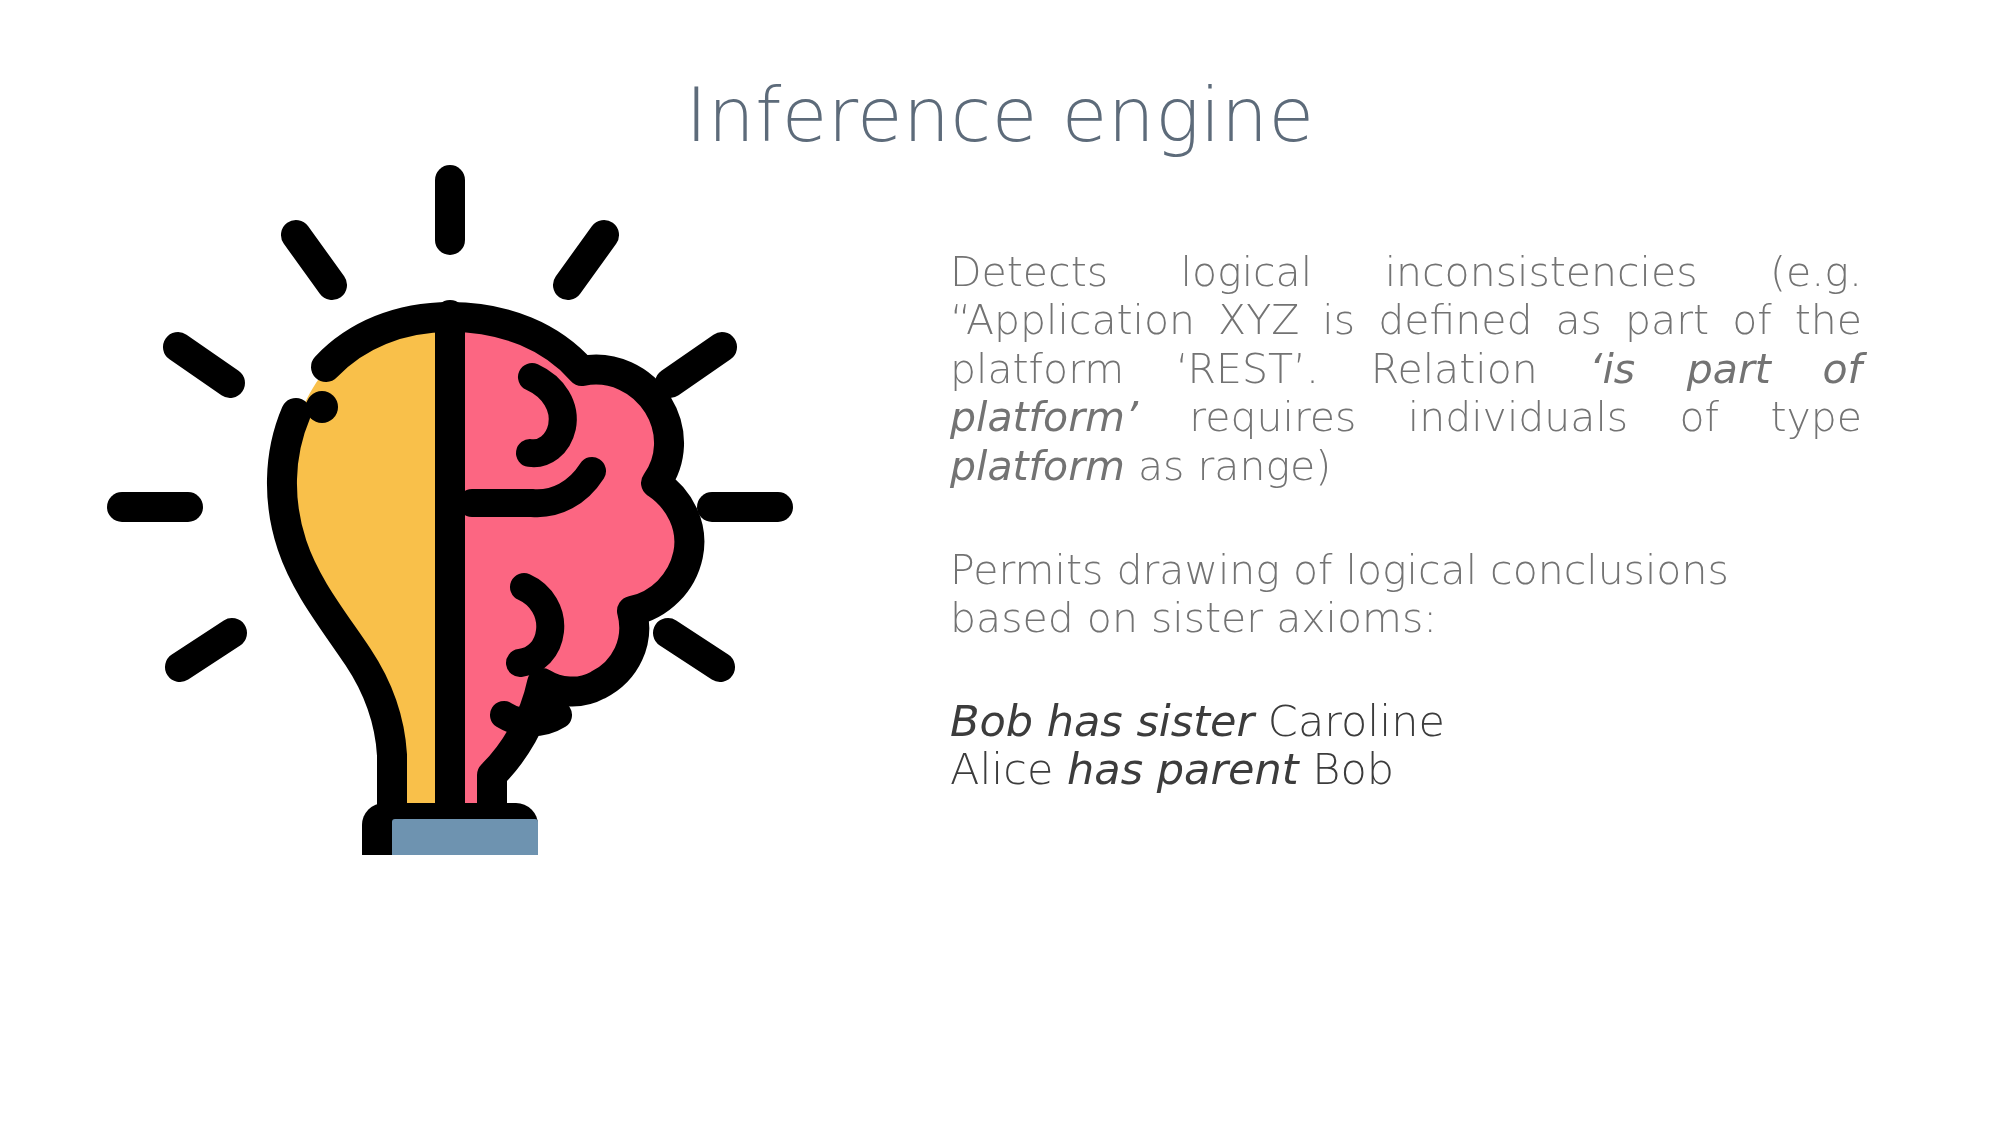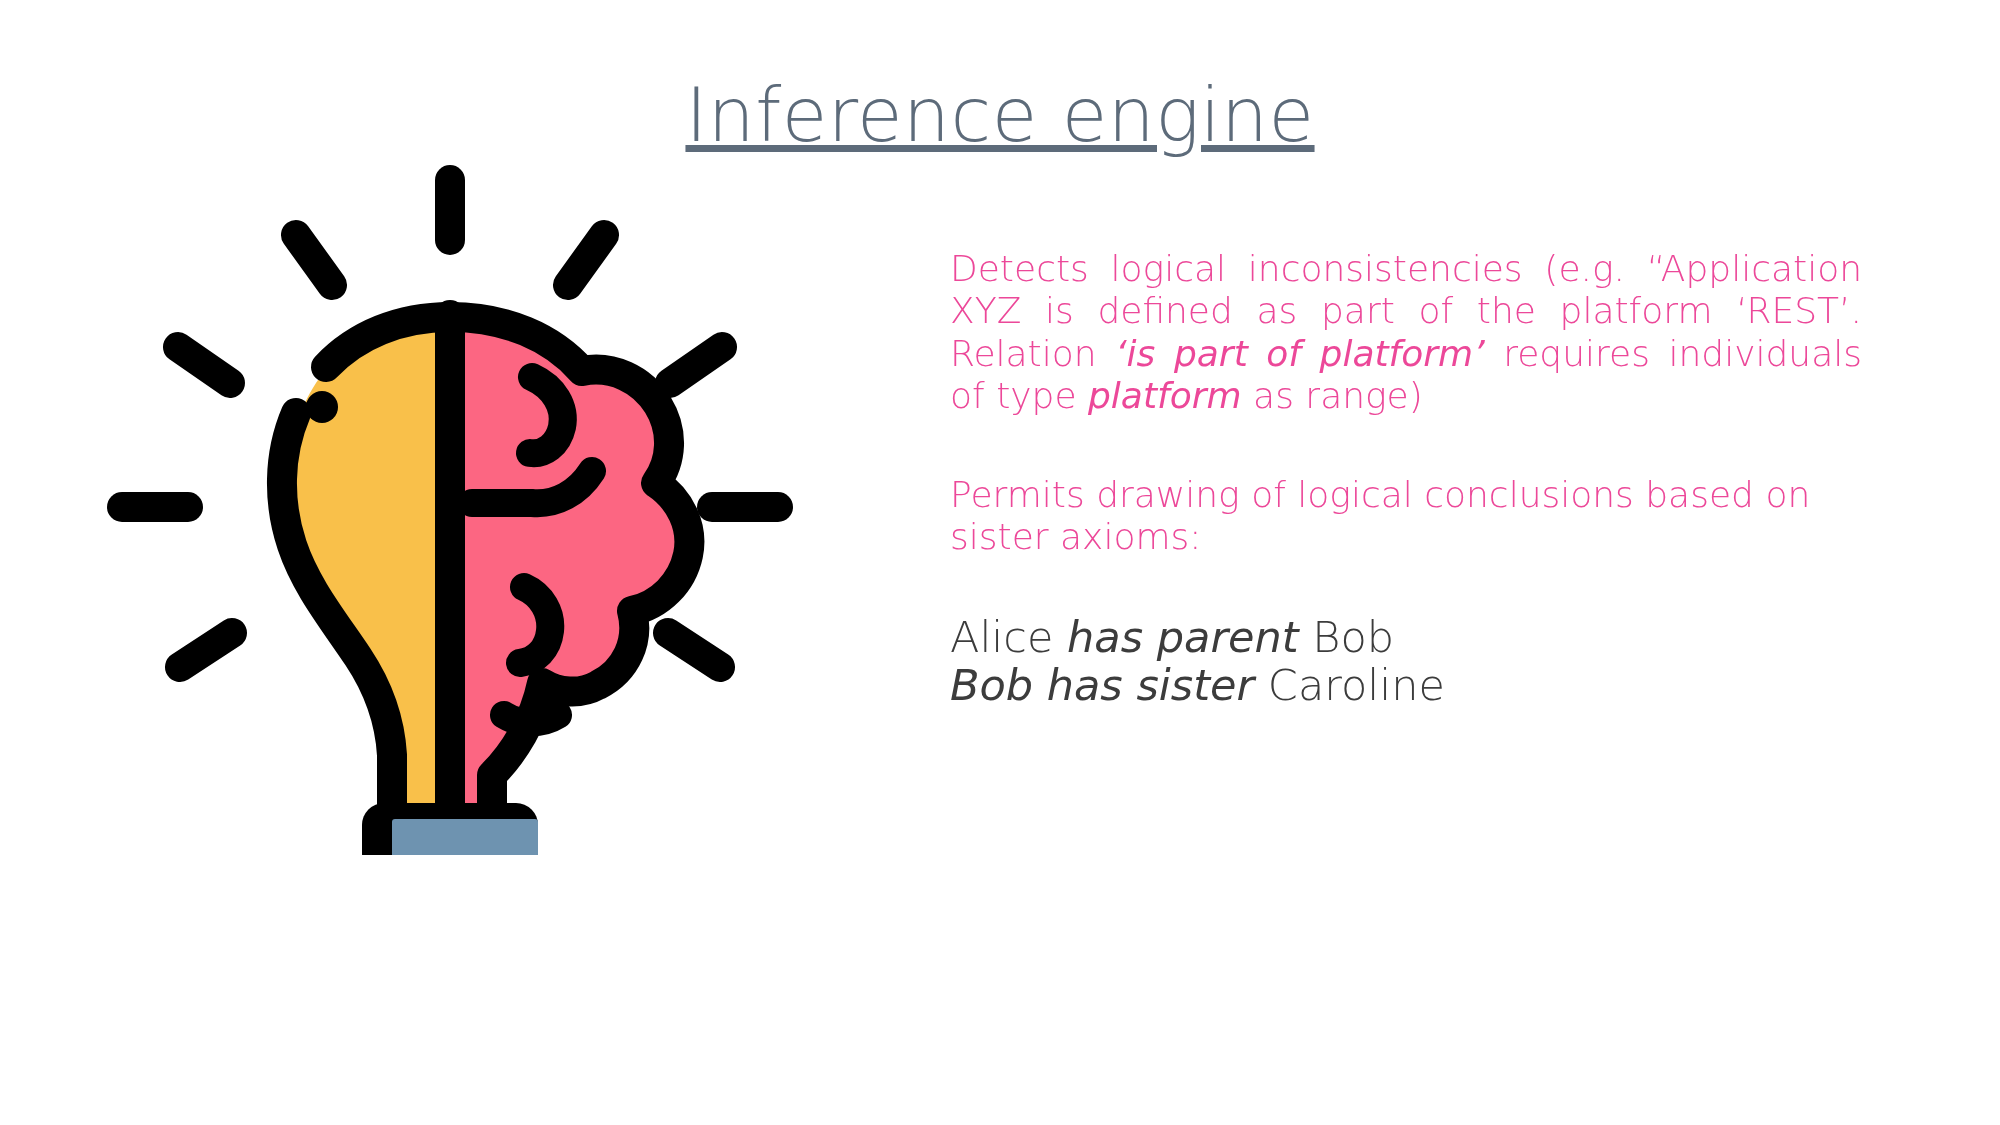--- a/index.html
+++ b/index.html
@@ -29,21 +29,20 @@
     right: 0;
     top: 78px;
     text-align: center;
     font-family: "DejaVu Sans", "Liberation Sans", sans-serif;
     font-size: 74px;
     font-weight: 300;
     letter-spacing: 0.5px;
     color: #5d6b7a;
     line-height: 1.0;
     white-space: nowrap;
-    text-decoration: underline;
   }
 
   
   .illustration {
     position: absolute;
     left: 100px;
     top: 155px;
     width: 700px;
     height: 700px;
   }
@@ -57,24 +56,24 @@
   .content-col {
     position: absolute;
     left: 950px;
     top: 248px;
     width: 912px;
     color: #3a3a3a;
     font-family: "DejaVu Sans", "Liberation Sans", sans-serif;
   }
 
   .para {
-    font-size: 36px;
+    font-size: 41px;
     font-weight: 300;
     line-height: 1.18;
-    color: #ec4899;
+    color: #737373;
     margin: 0;
   }
   .para.justified {
     text-align: justify;
     text-align-last: left;
   }
   .para em {
     font-style: italic;
   }
 
@@ -195,18 +194,18 @@
 
   <div class="content-col">
 
     <p class="para justified">Detects logical inconsistencies (e.g. “Application XYZ is defined as part of the platform ‘REST’. Relation <em>‘is part of platform’</em> requires individuals of type <em>platform</em> as range)</p>
 
     <div class="para-gap"></div>
 
     <p class="para">Permits drawing of logical conclusions based on sister axioms:</p>
 
     <div class="axioms">
+      <div class="axiom-line"><em>Bob has sister</em> Caroline</div>
       <div class="axiom-line">Alice <em>has parent</em> Bob</div>
-      <div class="axiom-line"><em>Bob has sister</em> Caroline</div>
     </div>
 
   </div>
 </div>
 
 </body></html>

